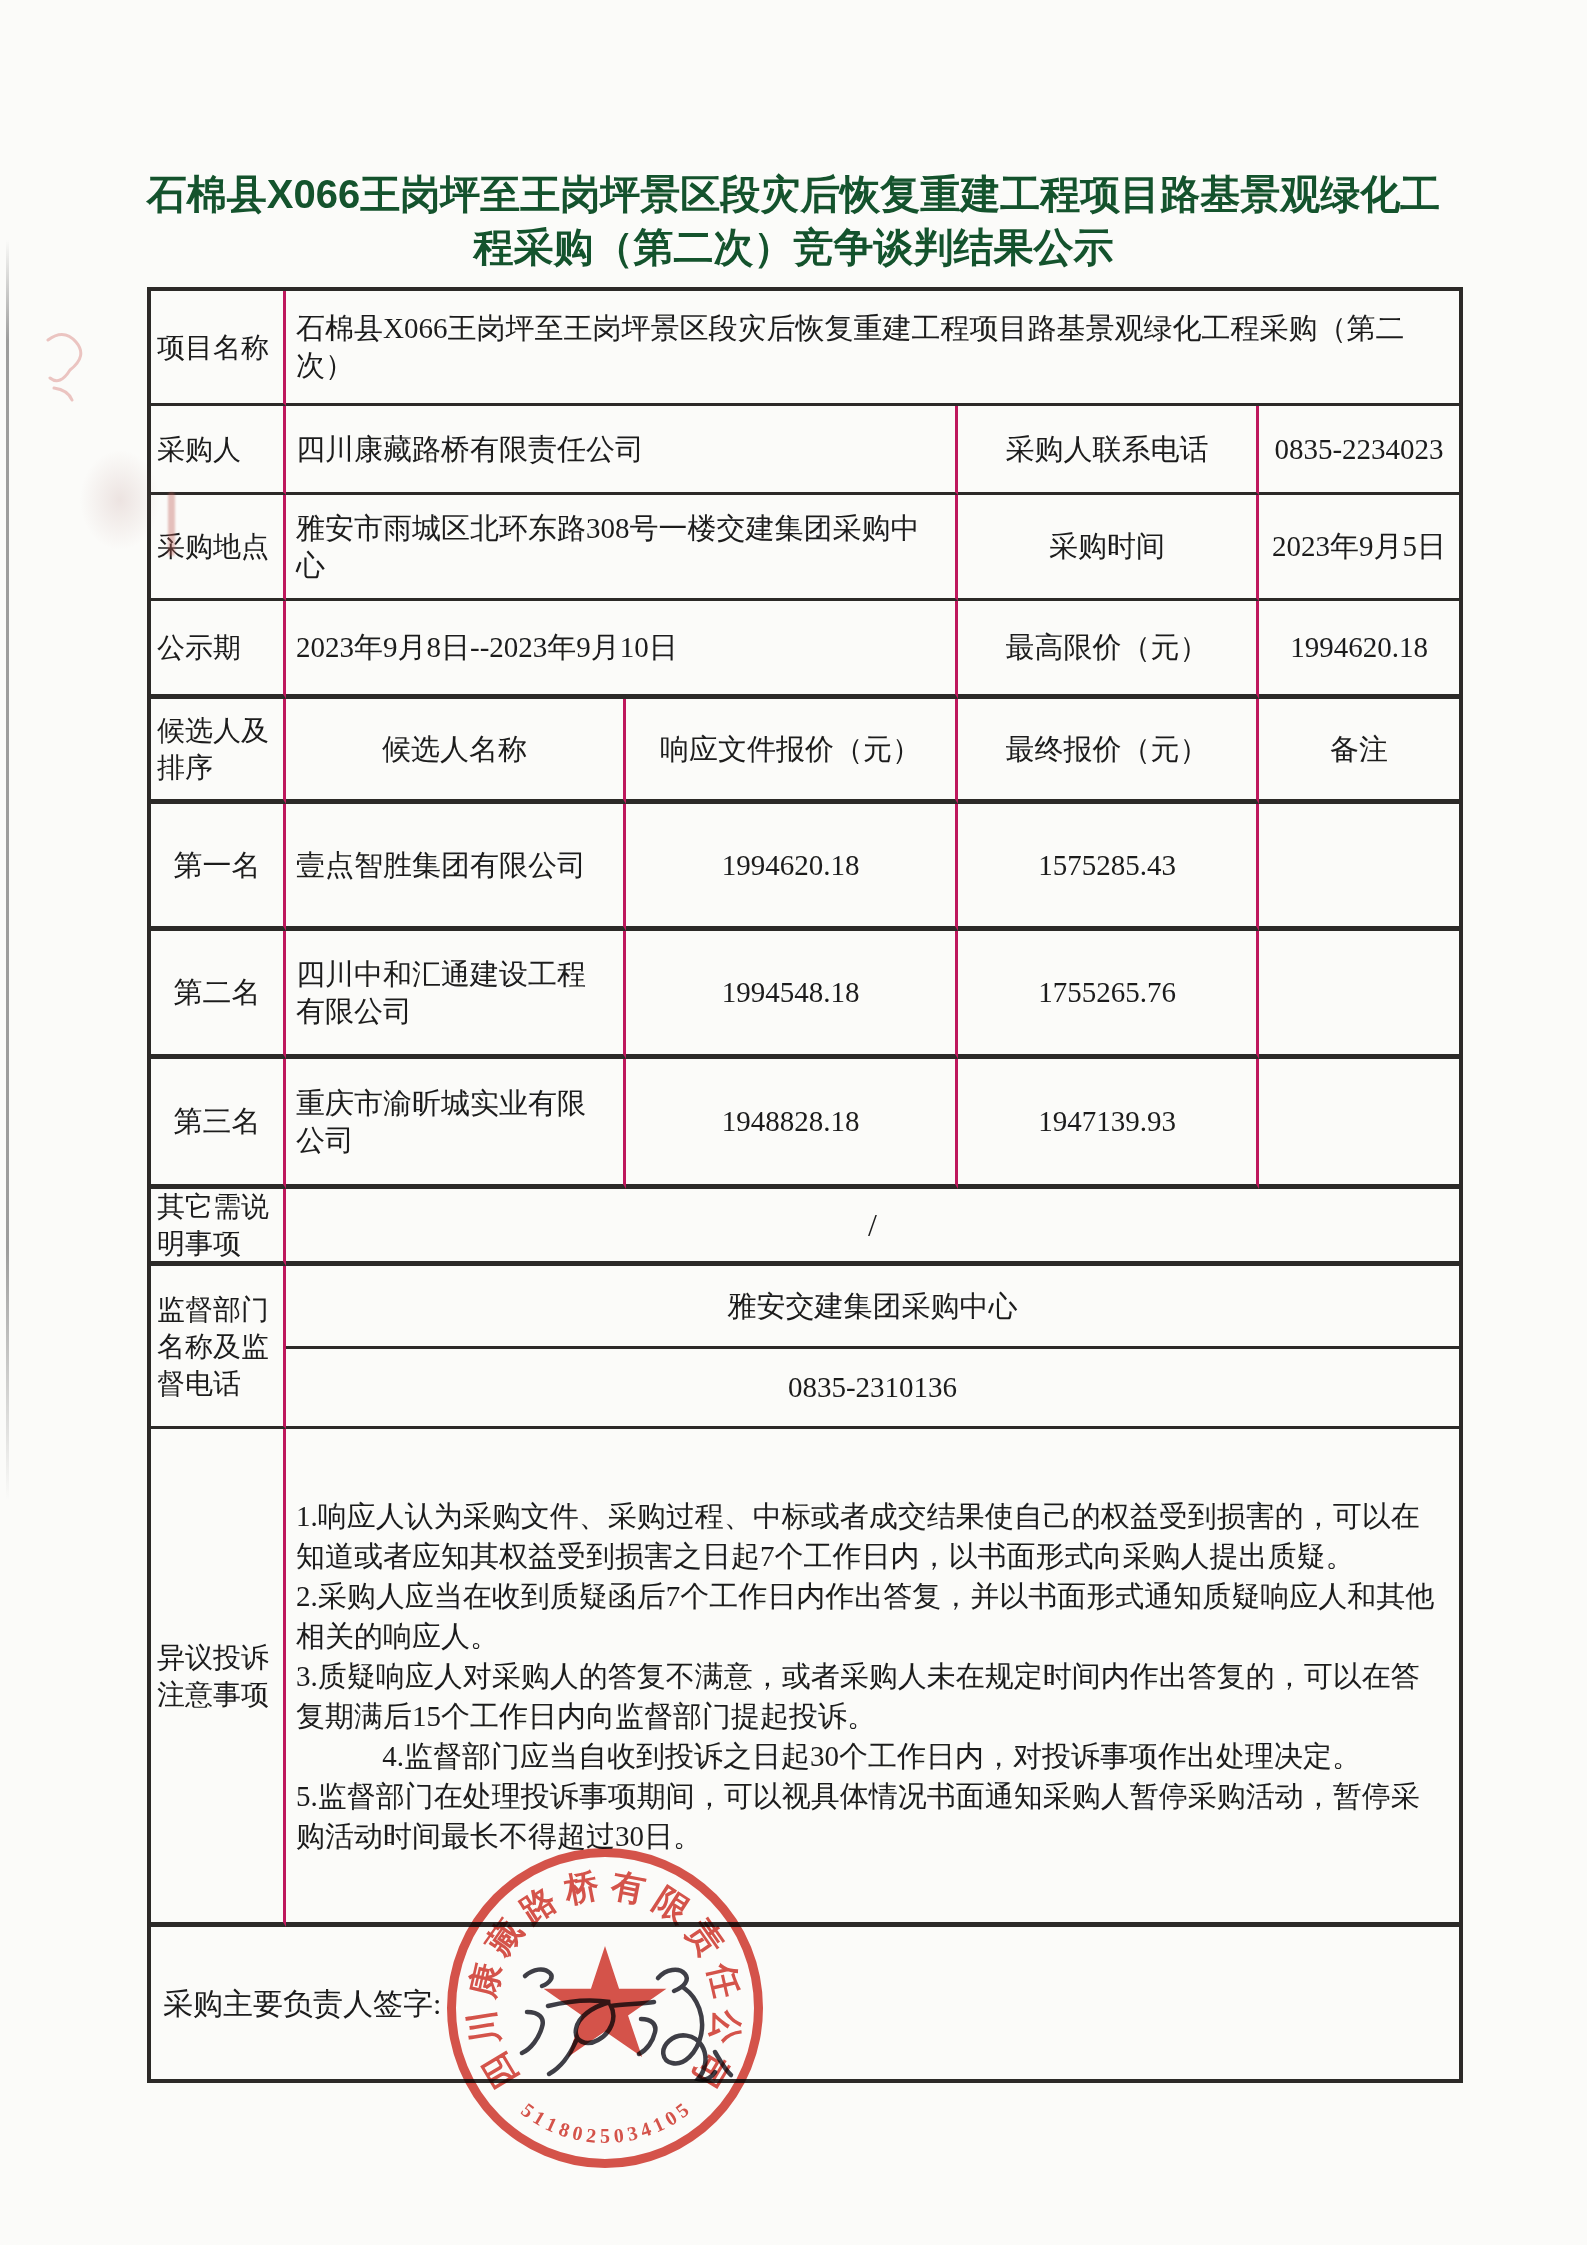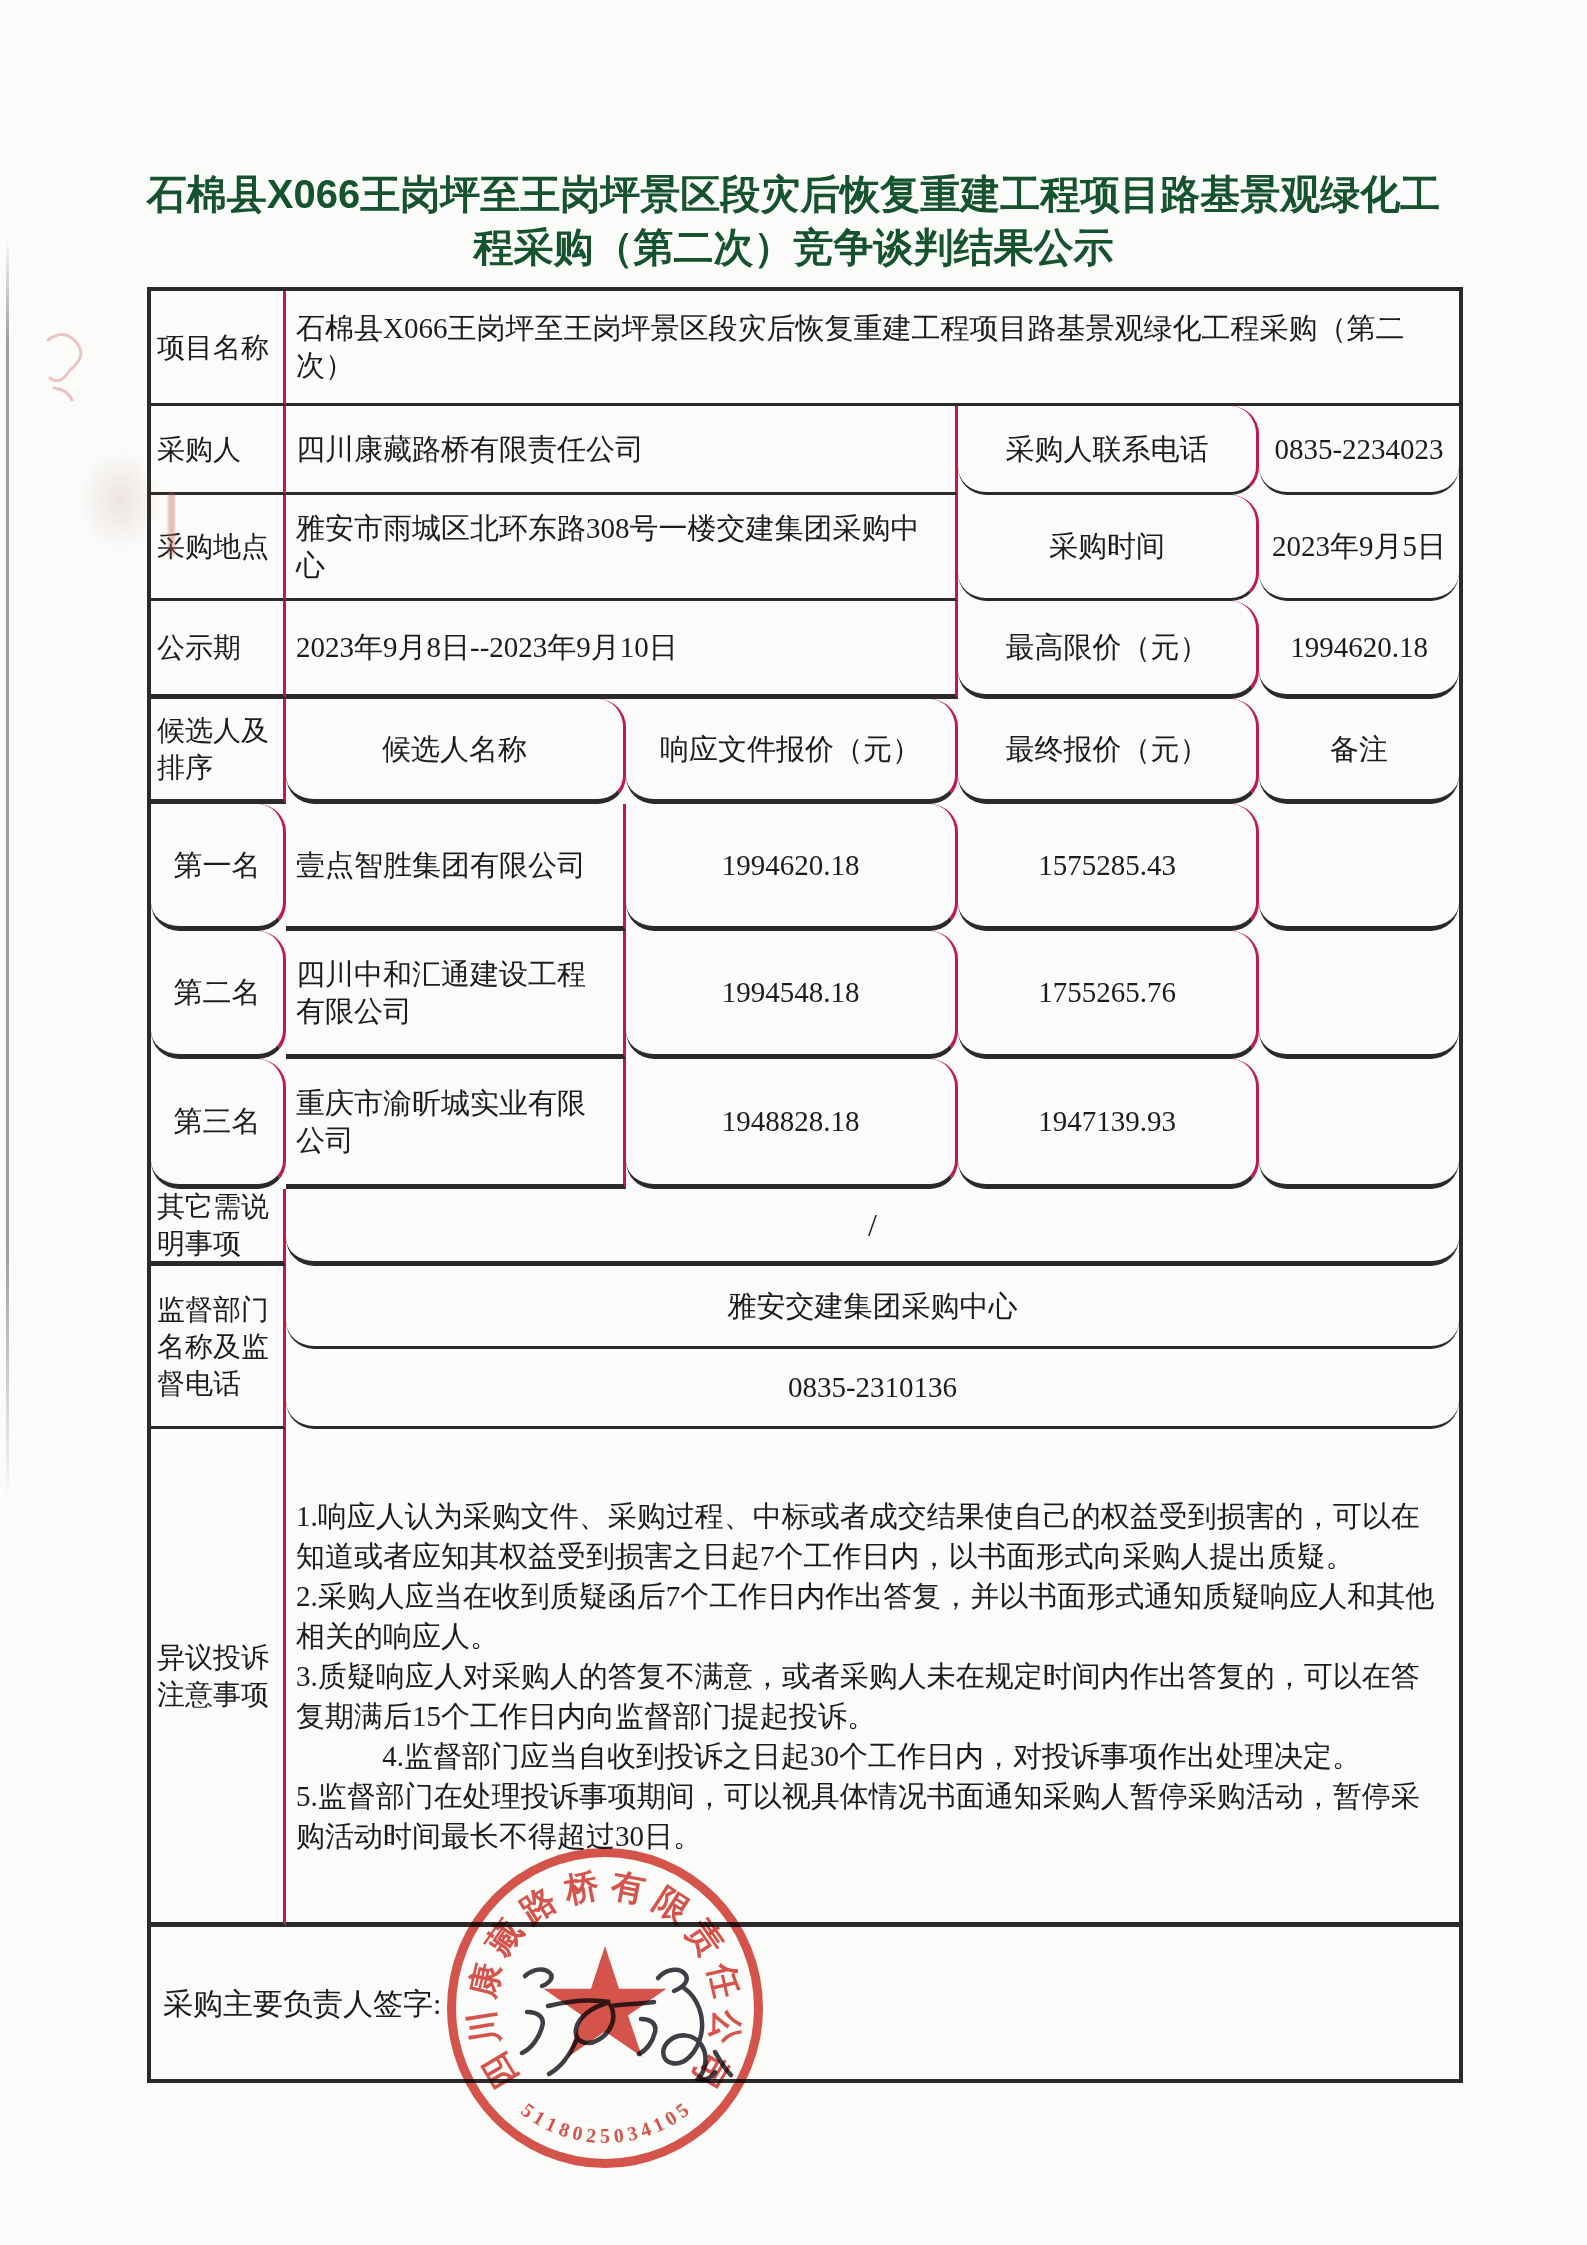--- a/index.html
+++ b/index.html
@@ -35,21 +35,21 @@
     box-sizing:border-box;
     border-right:3px solid #be185d;
     border-bottom:3px solid #2c2a28;
     display:flex;align-items:center;
     font-size:29px;line-height:37px;
     overflow:hidden;
   }
   .cell.nr{border-right:none;}
   .cell.nb{border-bottom:none;}
   .cell.bb5{border-bottom-width:5px;}
-  .cell.center{justify-content:center;text-align:center;border-radius:28px;}
+  .cell.center{justify-content:center;text-align:center;}
   .cell.left{justify-content:flex-start;text-align:left;padding:4px 10px;}
   .cell.label{justify-content:flex-start;text-align:left;padding:4px 6px;font-size:28px;}
   .cell.wrapnarrow{padding-right:16px;}
   .objection-body{
     display:flex;flex-direction:column;justify-content:center;
     padding:4px 12px 4px 10px;
   }
   .objection-body p{margin:0;font-size:29px;line-height:40px;}
   .slash{font-size:32px;}
   

